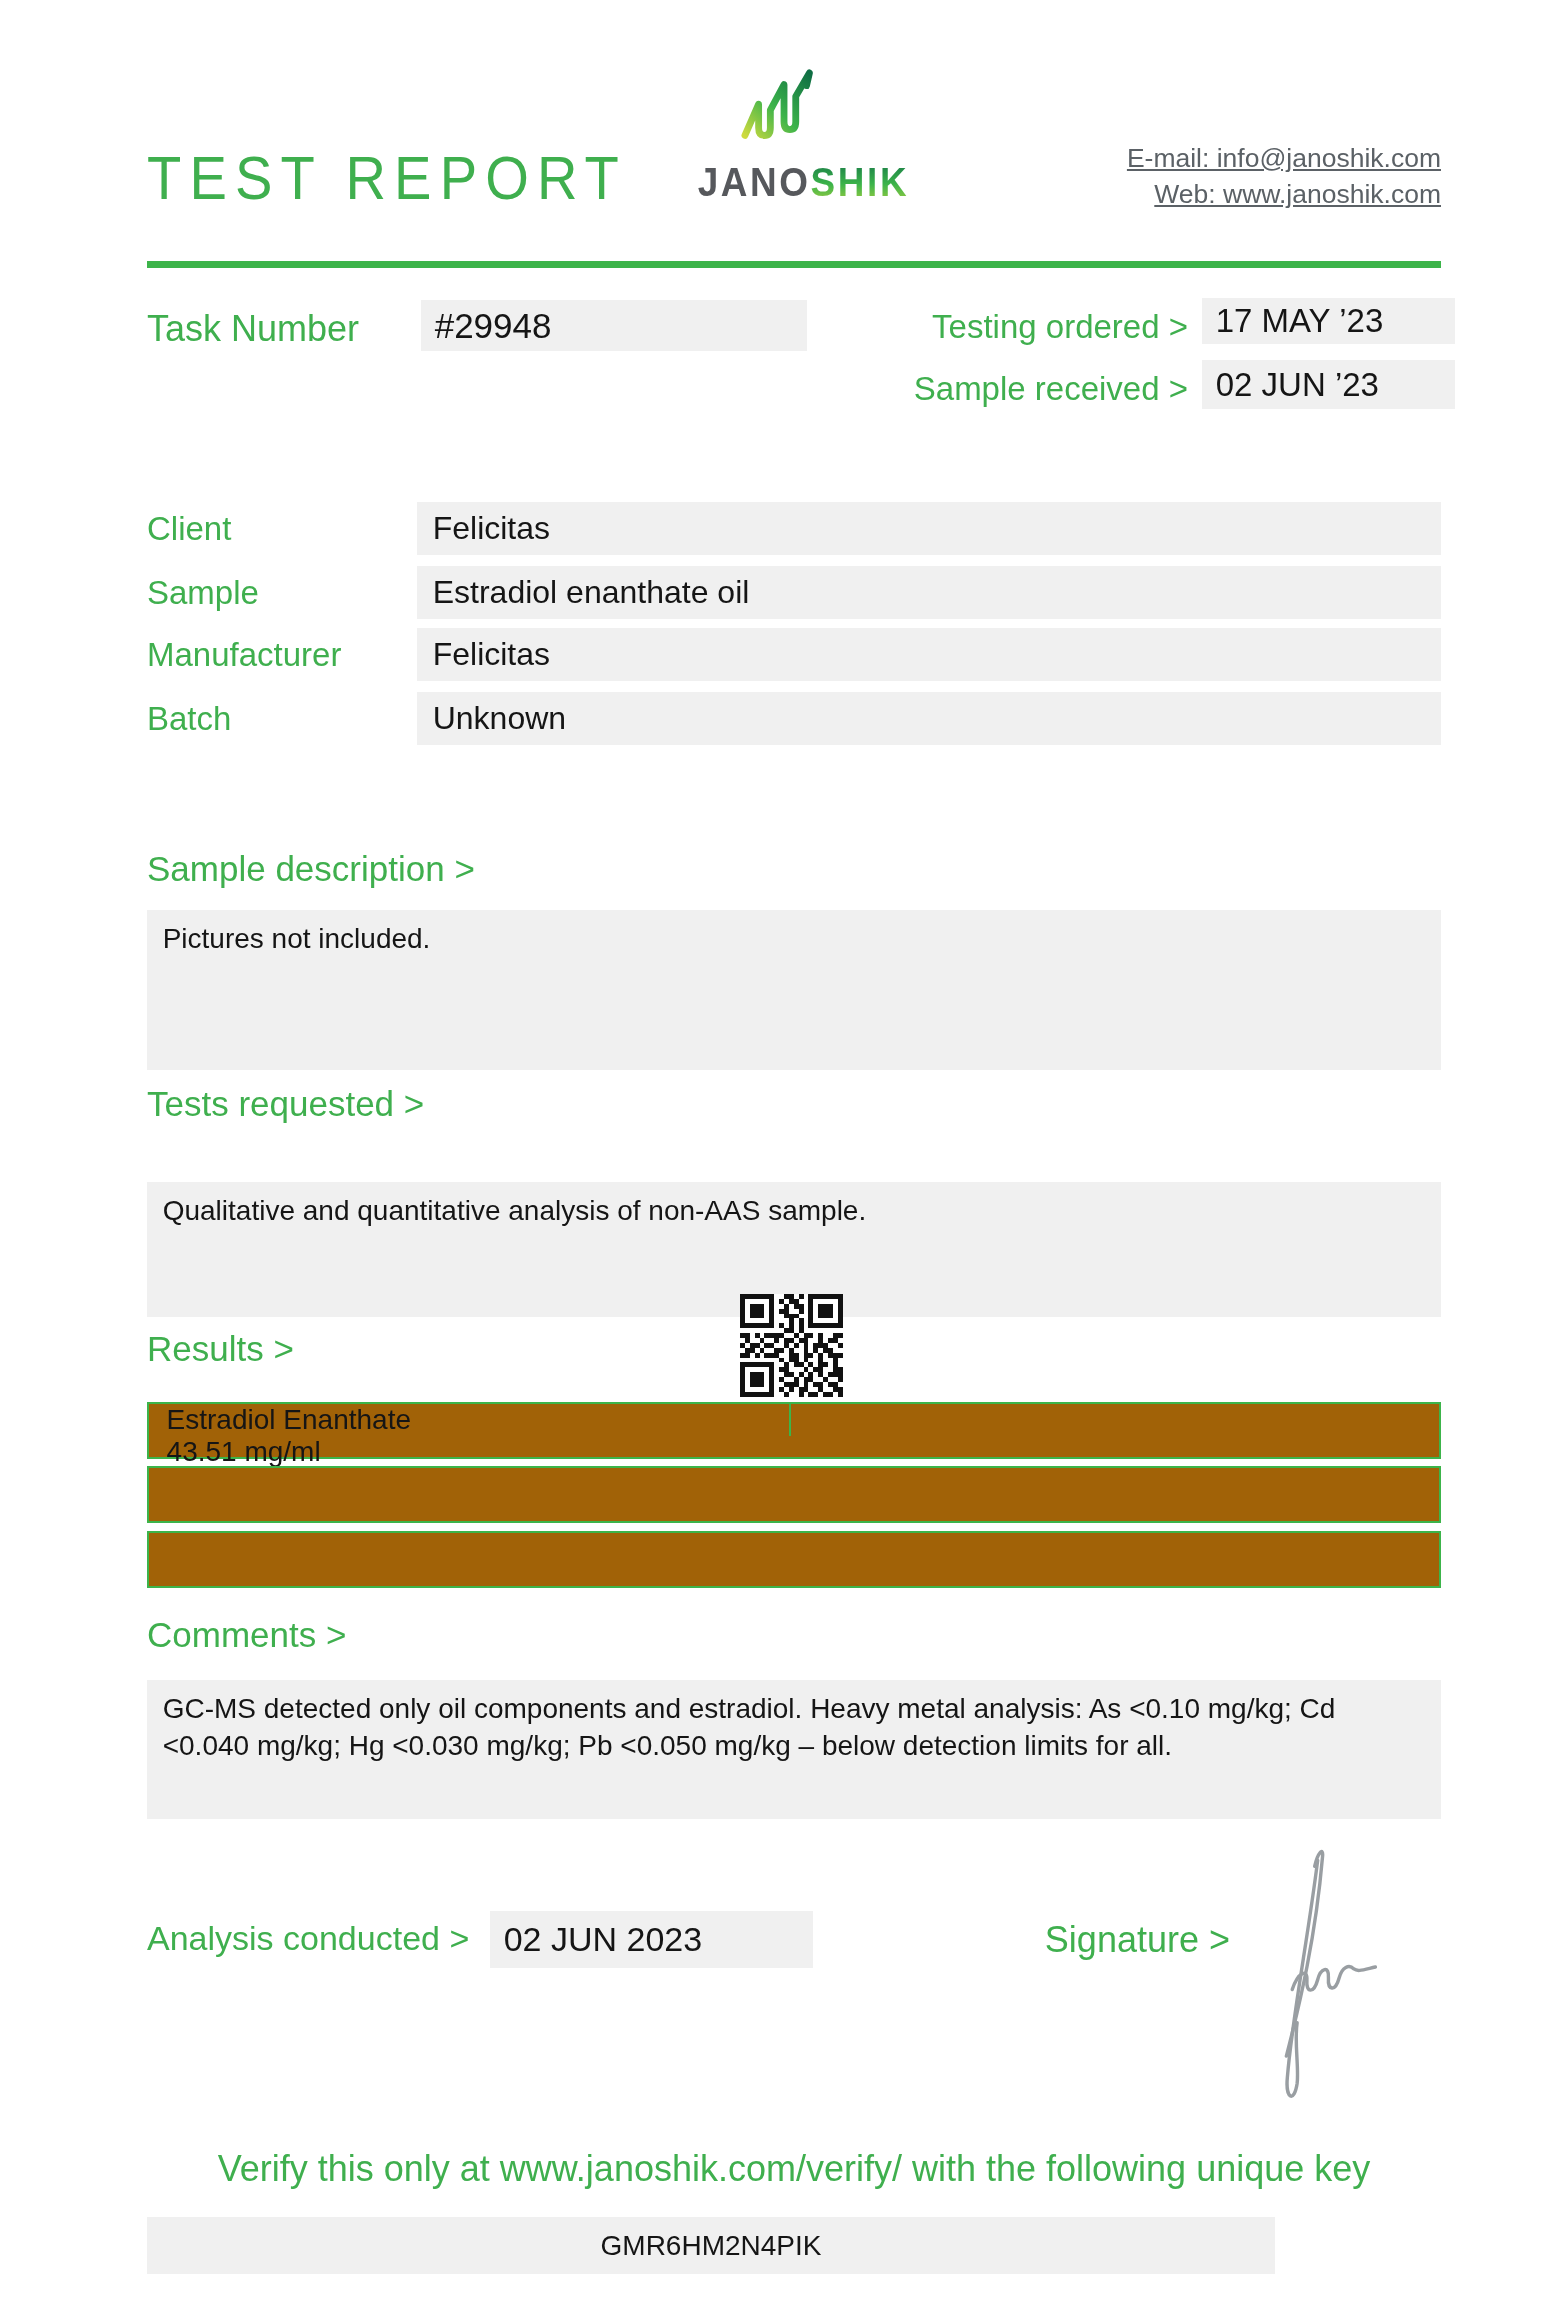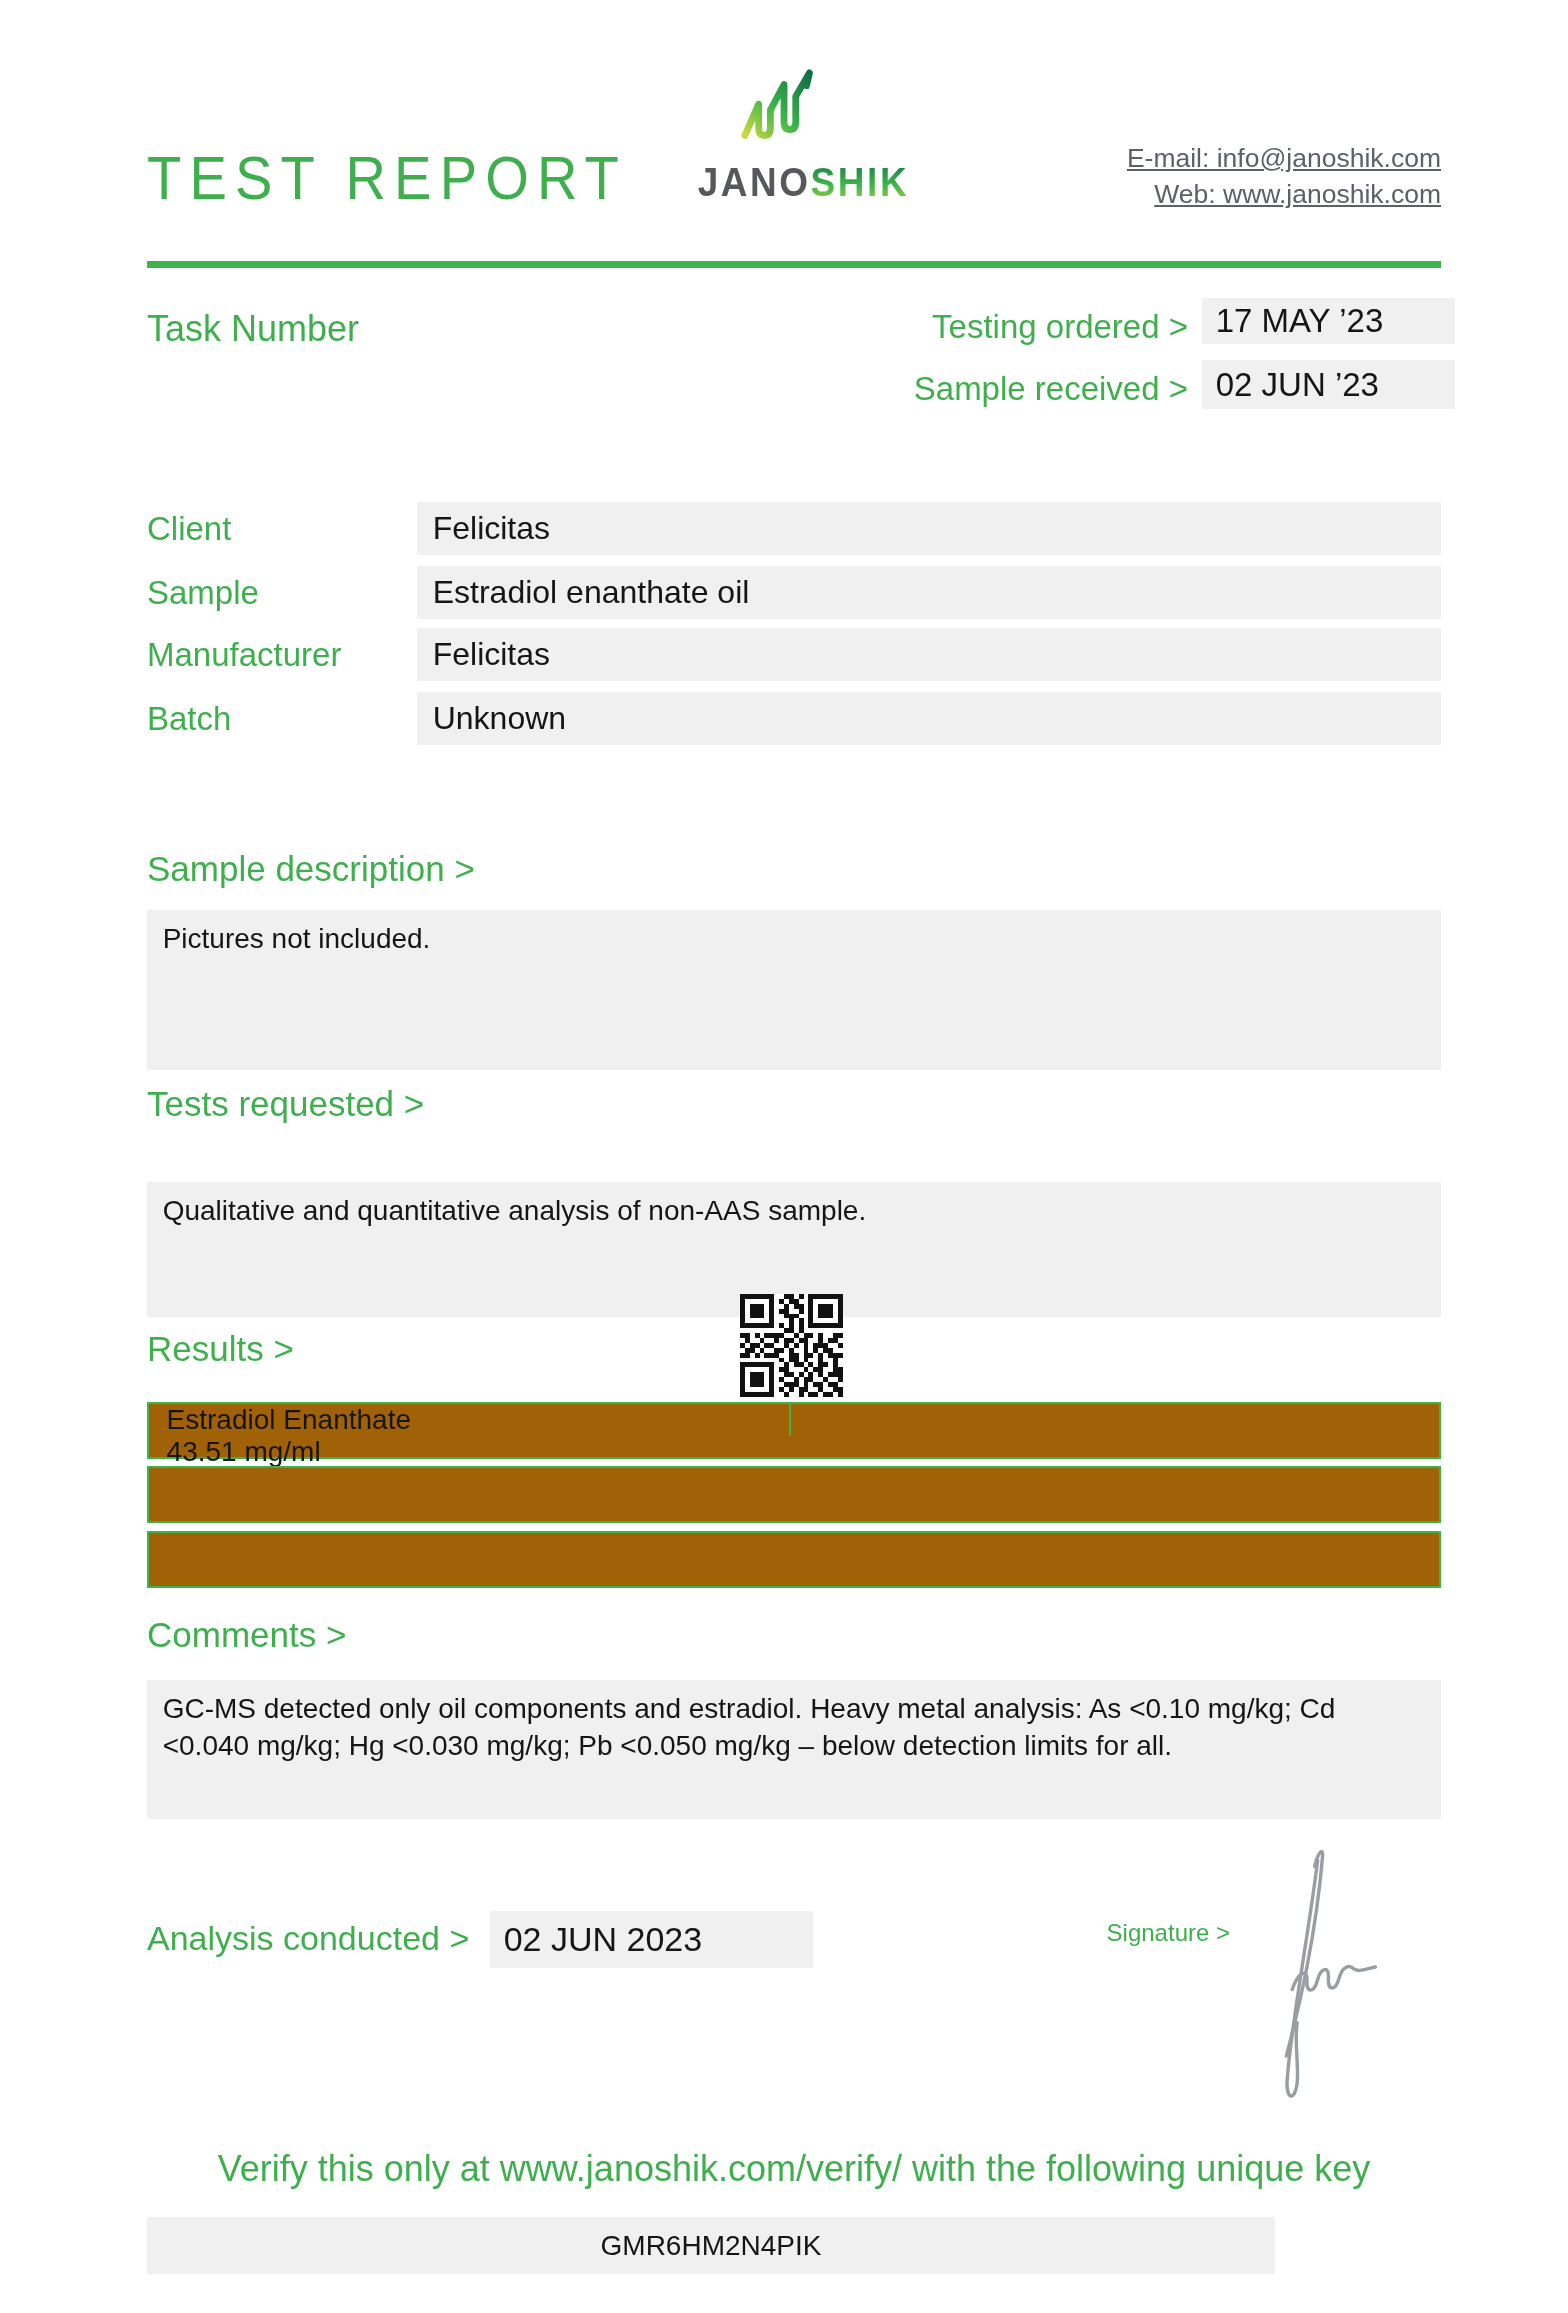--- a/index.html
+++ b/index.html
@@ -61,21 +61,21 @@
   .qr{left:740px;top:1294px;width:103px;height:103px;display:grid;grid-template-columns:repeat(21,4.9px);grid-auto-rows:4.9px;background:#fff;}
   .qr .m1{background:#111;}
   .qr .m0{background:#fff;}
   
   .res-row{left:147px;width:1294px;height:57px;border:2.9px solid var(--line-green);box-sizing:border-box;display:flex;background:#a16207;flex-direction:column;}
   .res-cell-a{width:642px;border-right:2.9px solid var(--line-green);display:flex;align-items:center;padding-left:17.6px;font-size:28px;box-sizing:border-box;}
   .res-cell-b{flex:1;display:flex;align-items:center;padding-left:17.6px;font-size:28px;}
   
   .analysis-label{left:147px;top:1919px;font-size:34px;}
   .analysis-box{left:490px;top:1911px;width:309px;height:57px;font-size:34px;padding-left:13.7px;}
-  .signature-label{left:980px;top:1919px;width:250px;text-align:right;font-size:24px;}
+  .signature-label{left:980px;top:1919px;width:250px;text-align:right;font-size:36px;}
   .signature-svg{left:1257px;top:1821px;}
   .verify-line{left:147px;top:2148px;width:1294px;text-align:center;font-size:36px;color:var(--green);white-space:nowrap;}
   .key-box{left:147px;top:2217px;width:1128px;height:57px;justify-content:center;font-size:28px;}
 </style>
 </head>
 <body>
 
 <div class="page">
 
   <h1 class="abs title">TEST REPORT</h1>
@@ -97,20 +97,21 @@
   </div>
 
   <div class="abs contact">
     <div>E-mail: info@janoshik.com</div>
     <div>Web: www.janoshik.com</div>
   </div>
 
   <div class="abs divider"></div>
 
   <div class="abs green-label task-label">Task Number</div>
+  <div class="abs field-box task-box">#29948</div>
 
   <div class="abs green-label date-label-1">Testing ordered  &gt;</div>
   <div class="abs field-box date-box-1">17 MAY ’23</div>
 
   <div class="abs green-label date-label-2">Sample received &gt;</div>
   <div class="abs field-box date-box-2">02 JUN ’23</div>
 
   <div class="abs info-row" style="top:502px;">
     <div class="lbl">Client</div>
     <div class="val">Felicitas</div>

